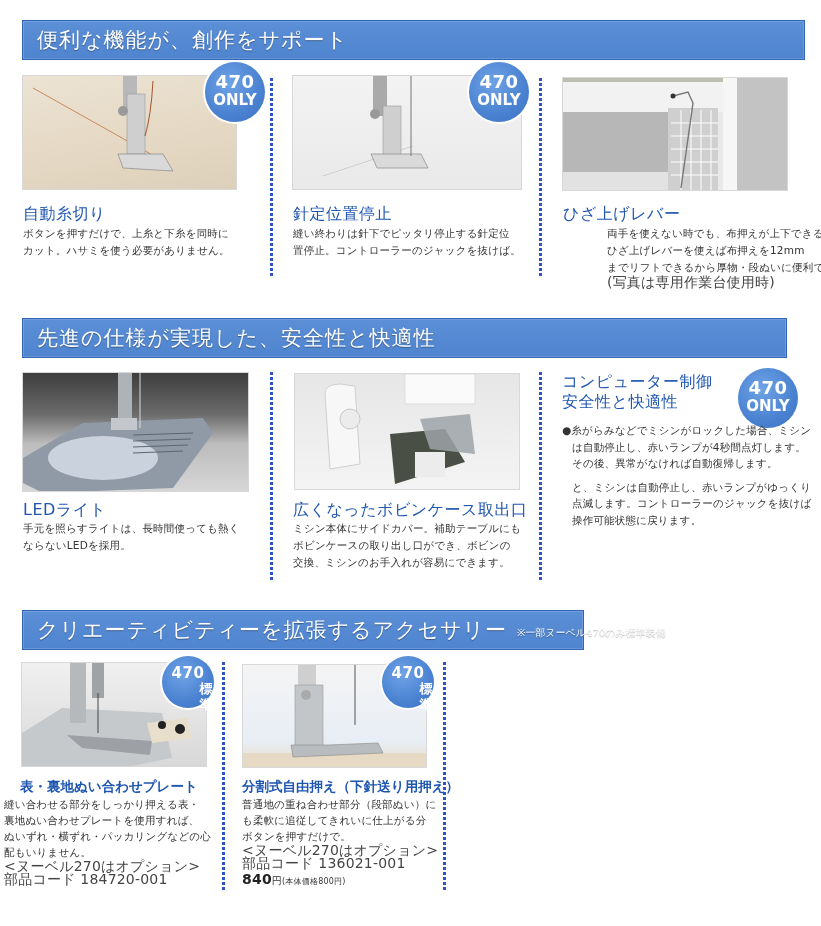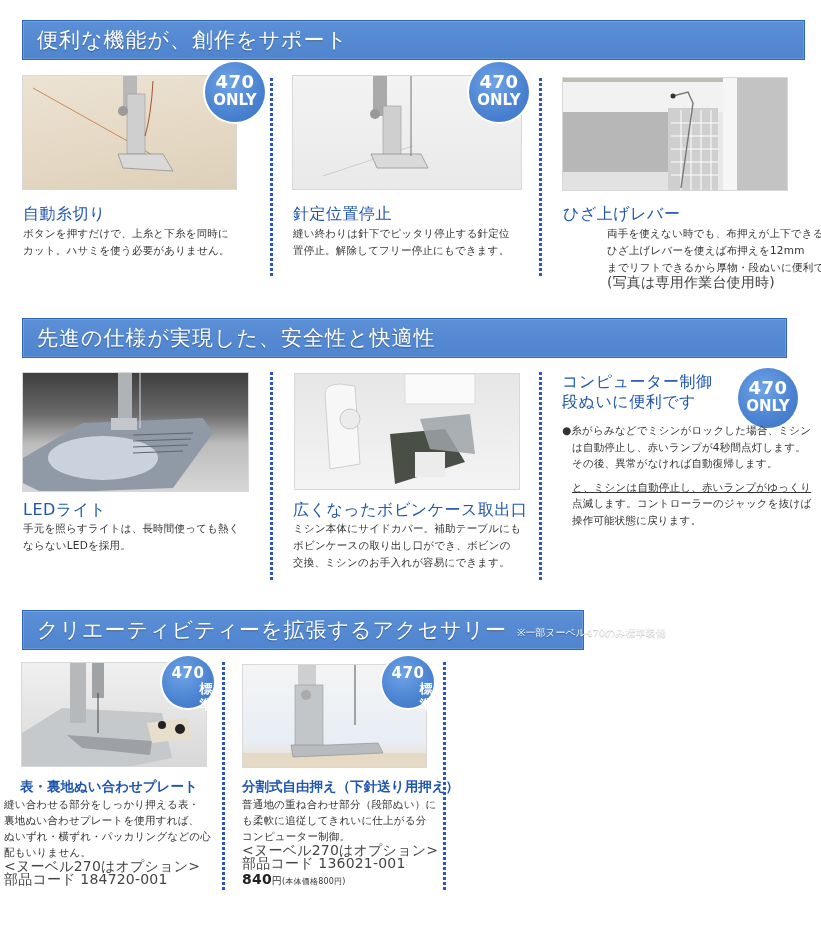--- a/index.html
+++ b/index.html
@@ -105,21 +105,21 @@
     <line x1="118" y1="0" x2="118" y2="80" stroke="#777" stroke-width="1"></line>
   </svg>
 </div>
 <div class="badge" style="left:469px; top:62px;">
   <span class="n">470</span>
   <span class="s">ONLY</span>
 </div>
 <div class="title" style="left:293px; top:204px;">針定位置停止</div>
 <div class="body-text" style="left:293px; top:225px; width:245px;">
   <div>縫い終わりは針下でピッタリ停止する針定位</div>
-  <div>置停止。解除してフリー停止にもできます。</div>
+  <div>置停止。コントローラーのジャックを抜けば。</div>
 </div>
 
 <div class="divider" style="left:539px; top:78px; height:200px;"></div>
 
 <div class="photo scene-lever" style="left:562px; top:77px; width:226px; height:114px;">
   <svg width="226" height="114">
     <rect x="0" y="0" width="226" height="4" fill="#bdbdb0"></rect>
     <rect x="0" y="4" width="160" height="30" fill="#f2f2f2"></rect>
     <rect x="0" y="34" width="105" height="60" fill="#b7b7b7"></rect>
     <rect x="0" y="94" width="105" height="20" fill="#e2e2e2"></rect>
@@ -190,34 +190,34 @@
 <div class="body-text" style="left:293px; top:520px; width:245px;">
   <div>ミシン本体にサイドカバー。補助テーブルにも</div>
   <div>ボビンケースの取り出し口ができ、ボビンの</div>
   <div>交換、ミシンのお手入れが容易にできます。</div>
 </div>
 
 <div class="divider" style="left:539px; top:372px; height:208px;"></div>
 
 <div class="title" style="left:562px; top:372px; line-height:20px;">
   <div>コンピューター制御</div>
-  <div>段ぬいに便利です</div>
+  <div>安全性と快適性</div>
 </div>
 <div class="badge" style="left:738px; top:368px;">
   <span class="n">470</span>
   <span class="s">ONLY</span>
 </div>
 <div class="body-text" style="left:562px; top:422px; width:255px; line-height:16.5px;">
   <div style="margin-bottom:7px;">
     <div>●糸がらみなどでミシンがロックした場合、ミシン</div>
     <div style="padding-left:10px;">は自動停止し、赤いランプが4秒間点灯します。</div>
     <div style="padding-left:10px;">その後、異常がなければ自動復帰します。</div>
   </div>
   <div>
-    <div style="padding-left:10px;text-decoration:underline;">と、ミシンは自動停止し、赤いランプがゆっくり</div>
+    <div style="padding-left:10px;">と、ミシンは自動停止し、赤いランプがゆっくり</div>
     <div style="padding-left:10px;">点滅します。コントローラーのジャックを抜けば</div>
     <div style="padding-left:10px;">操作可能状態に戻ります。</div>
   </div>
 </div>
 
 <div class="section-bar" style="top:610px; width:562px;">
   <span>クリエーティビティーを拡張するアクセサリー</span><span class="note">※一部ヌーベル470のみ標準装備</span>
 </div>
 
 <div class="photo scene-plate" style="left:21px; top:662px; width:186px; height:105px;">
@@ -259,19 +259,19 @@
   </svg>
 </div>
 <div class="badge small" style="left:382px; top:656px;">
   <span class="n">470</span>
   <span class="s">標準</span>
 </div>
 <div class="title bold" style="left:242px; top:778px;">分割式自由押え（下針送り用押え）</div>
 <div class="body-text" style="left:242px; top:796px; width:210px; line-height:16px;">
   <div>普通地の重ね合わせ部分（段部ぬい）に</div>
   <div>も柔軟に追従してきれいに仕上がる分</div>
-  <div>コンピューター制御。</div>
+  <div>ボタンを押すだけで。</div>
   <span class="small-text">&lt;ヌーベル270はオプション&gt;</span>
   <span class="small-text">部品コード 136021-001</span>
   <span class="price-line"><span class="price">840</span><span class="yen">円</span><span class="price-note">(本体価格800円)</span></span>
 </div>
 
 <div class="divider" style="left:443px; top:662px; height:228px;"></div>
 
 </body></html>

